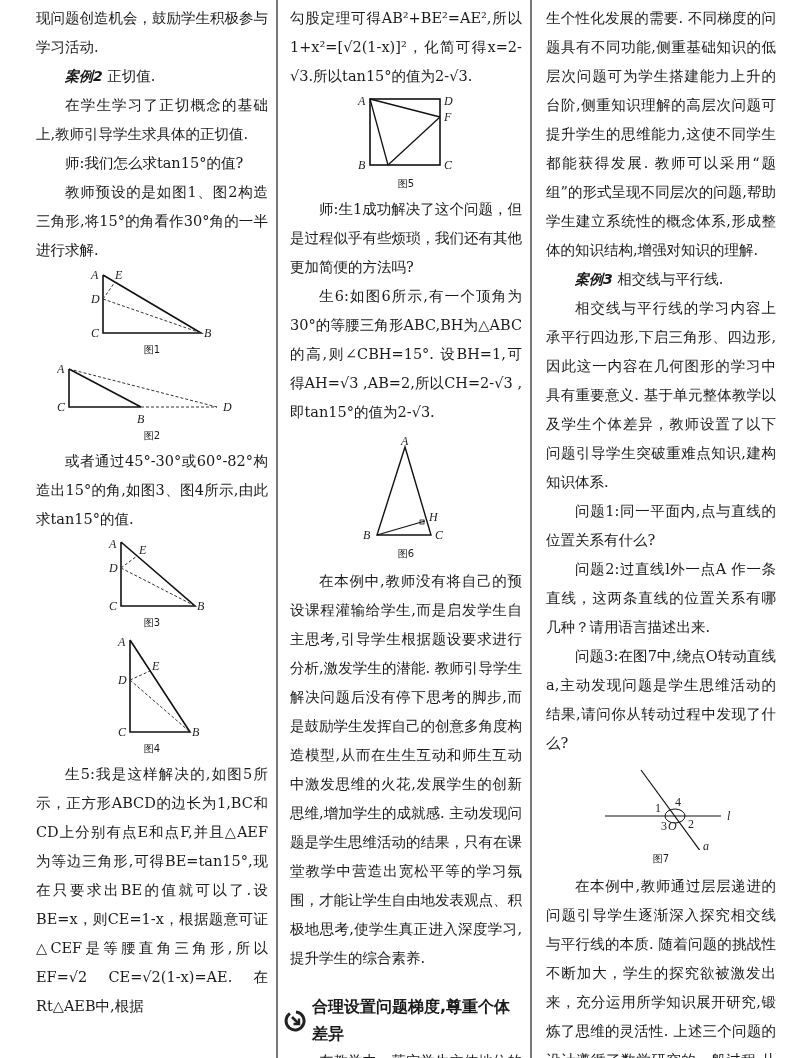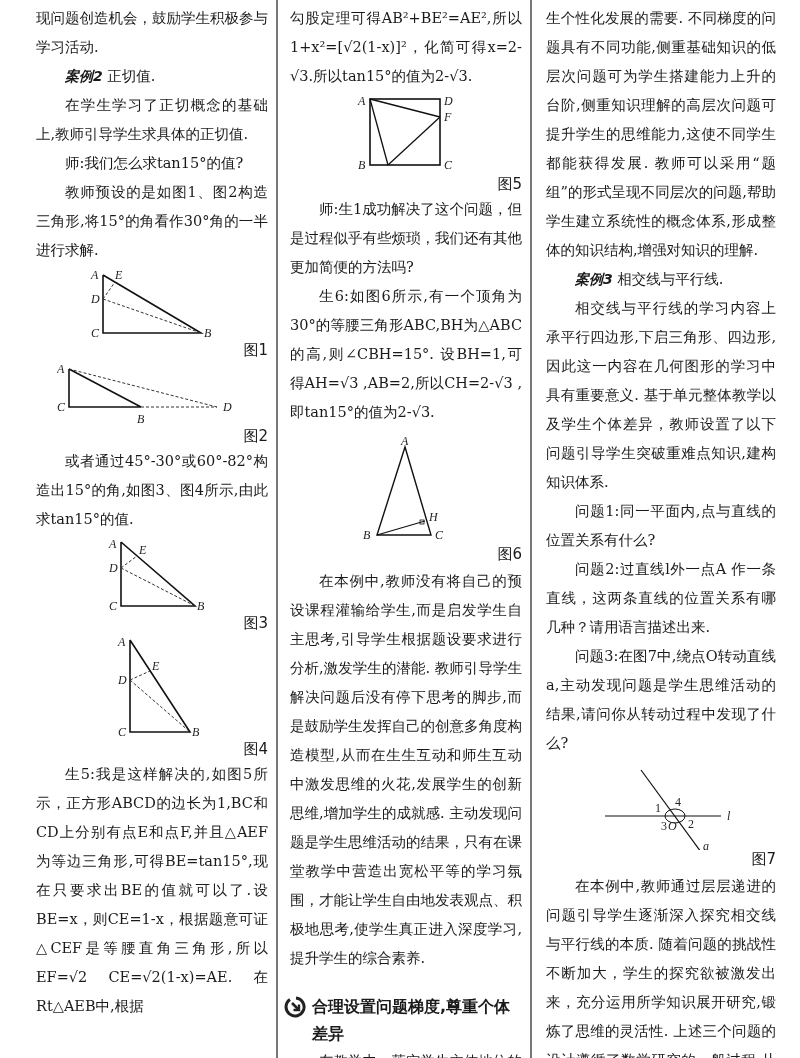--- a/index.html
+++ b/index.html
@@ -9,24 +9,24 @@
   .c1 { left:36px; }
   .c2 { left:290px; width:232px; }
   .c3 { left:546px; width:230px; }
   .rule { position:absolute; top:0; height:1058px; width:0; border-left:2px solid #777; }
   .r1 { left:276px; } .r2 { left:530px; }
   p { margin:0; text-align:justify; }
   .ind { text-indent:2em; }
   .case-tag { font-family:"DejaVu Sans","Liberation Sans",sans-serif; font-weight:bold; font-size:14px;font-style:italic; }
   .fig { text-align:center; margin:4px 0 2px 0; }
   .fig svg { display:block; margin:0 auto; }
-  .cap { font-family:"DejaVu Sans","Liberation Sans",sans-serif; font-size:15px; line-height:18px; text-align:right; }
+  .cap { font-family:"DejaVu Sans","Liberation Sans",sans-serif; font-size:10px; line-height:18px; text-align:center; }
   .lbl { font-family:"Liberation Serif","DejaVu Serif",serif; font-style:italic; font-size:12px; fill:#222; }
   .lbln { font-family:"Liberation Serif","DejaVu Serif",serif; font-size:12px; fill:#222; }
-  .sec { display:flex; align-items:flex-start; margin:20px 0 0 -6px;
+  .sec { display:flex; align-items:center; margin:20px 0 0 -6px;
          font-family:"DejaVu Sans","Liberation Sans",sans-serif; font-weight:bold; font-size:16px; line-height:27px; }
   .sec .icon { flex:none; width:24px; height:24px; margin:2px 4px 0 0; }
 </style>
 </head>
 <body>
 
 <div class="rule r1"></div>
 <div class="rule r2"></div>
 
 <div class="col c1">

